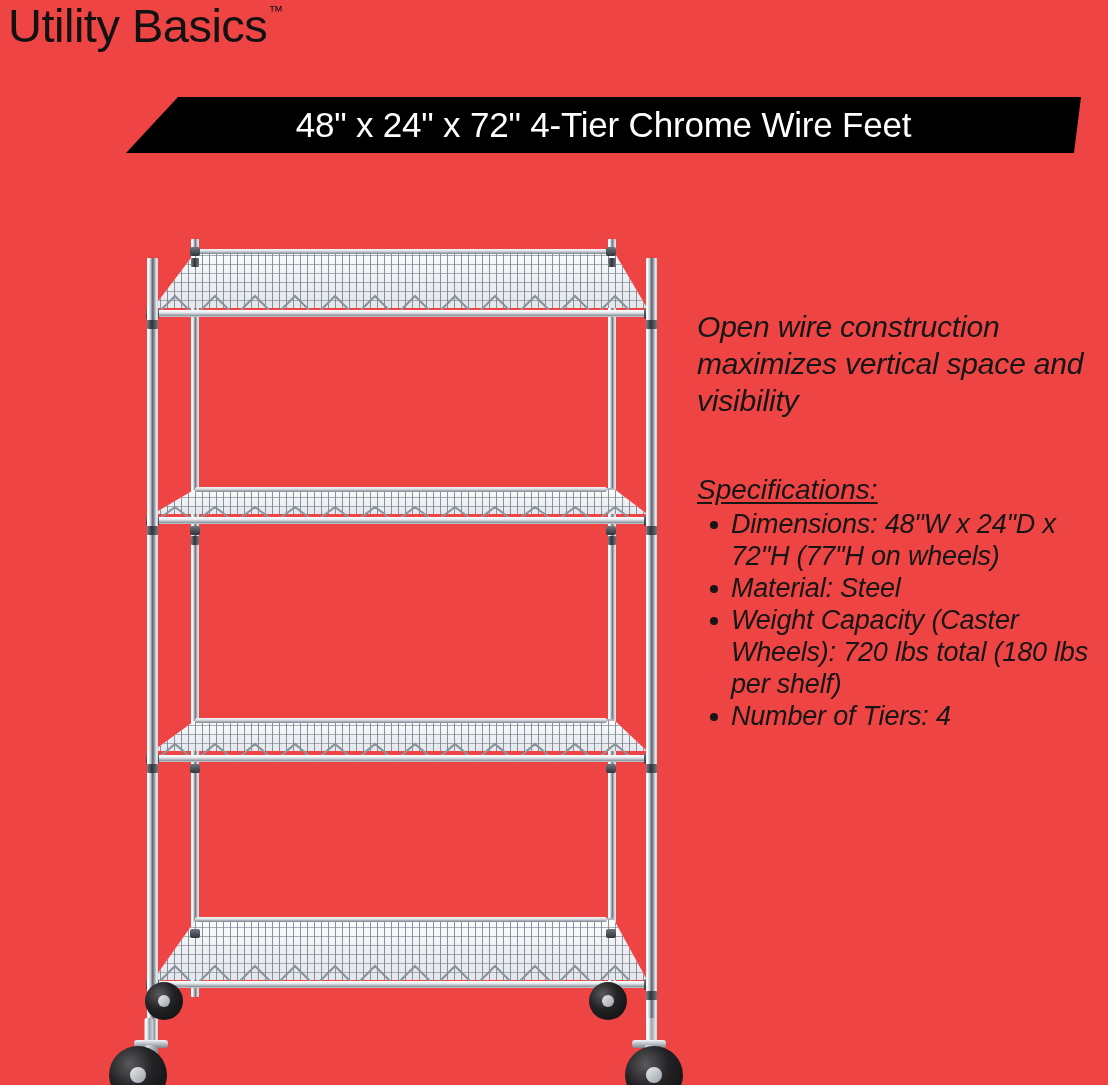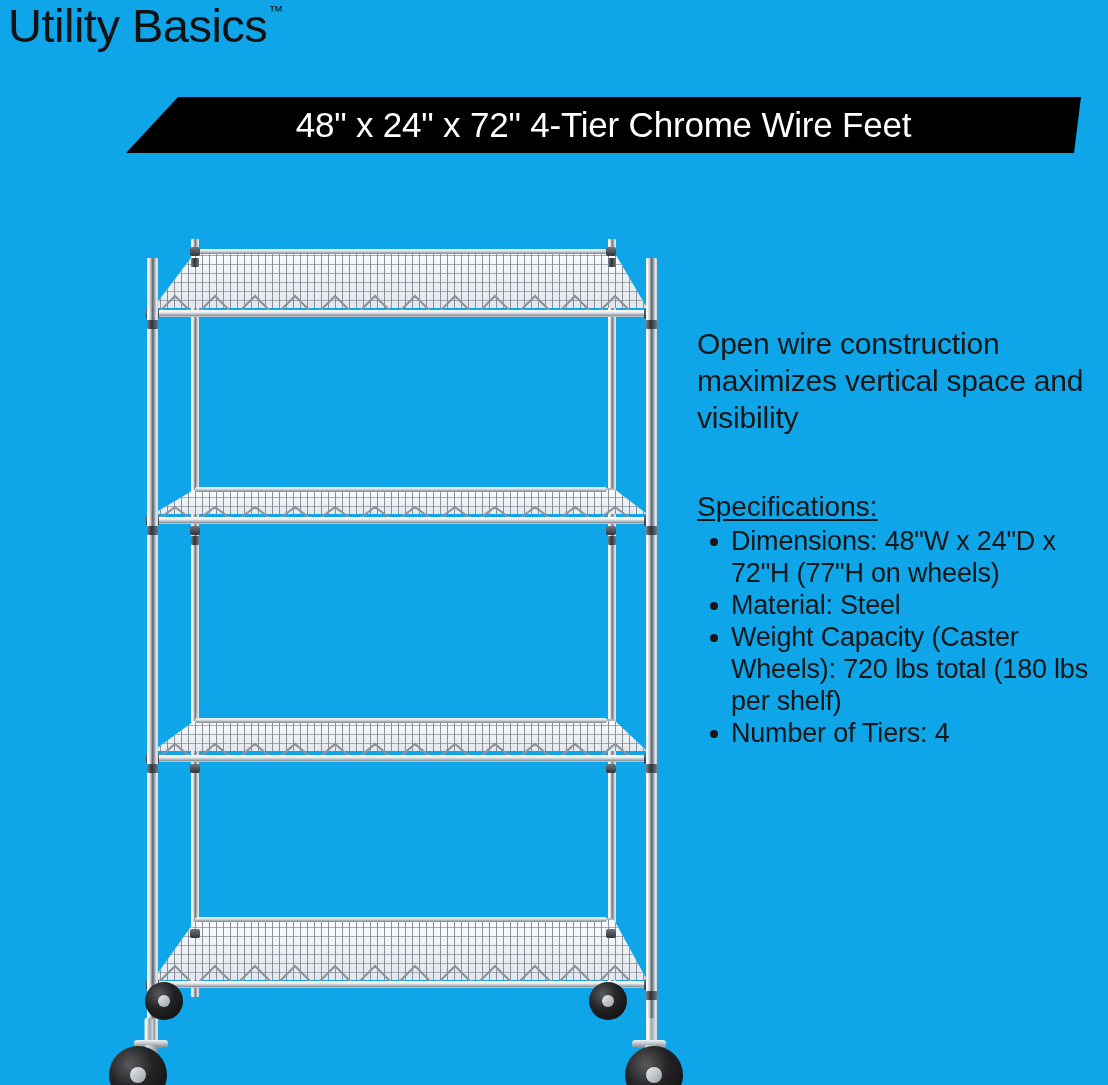--- a/index.html
+++ b/index.html
@@ -9,21 +9,21 @@
     background: #ffffff;
   }
   body {
     font-family: "Liberation Sans", sans-serif;
     color: #111111;
   }
   #page {
     position: relative;
     width: 1108px;
     height: 1085px;
-    background: #0ea5e9;
+    background: #ef4444;
     overflow: hidden;
   }
 
   
   .brand {
     position: absolute;
     left: 8px;
     top: -2px;
     font-size: 47px;
     font-weight: 400;
@@ -64,22 +64,23 @@
     font-weight: 400;
     letter-spacing: -0.2px;
     white-space: nowrap;
   }
   .banner-text b { font-weight: 400; }
 
   
   .copy {
     position: absolute;
     left: 697px;
-    top: 325px;
+    top: 308px;
     width: 404px;
+    font-style: italic;
   }
   .headline {
     font-size: 30px;
     line-height: 37px;
     font-weight: 400;
     color: #161616;
     letter-spacing: -0.2px;
     margin: 0;
   }
   .spec-title {

